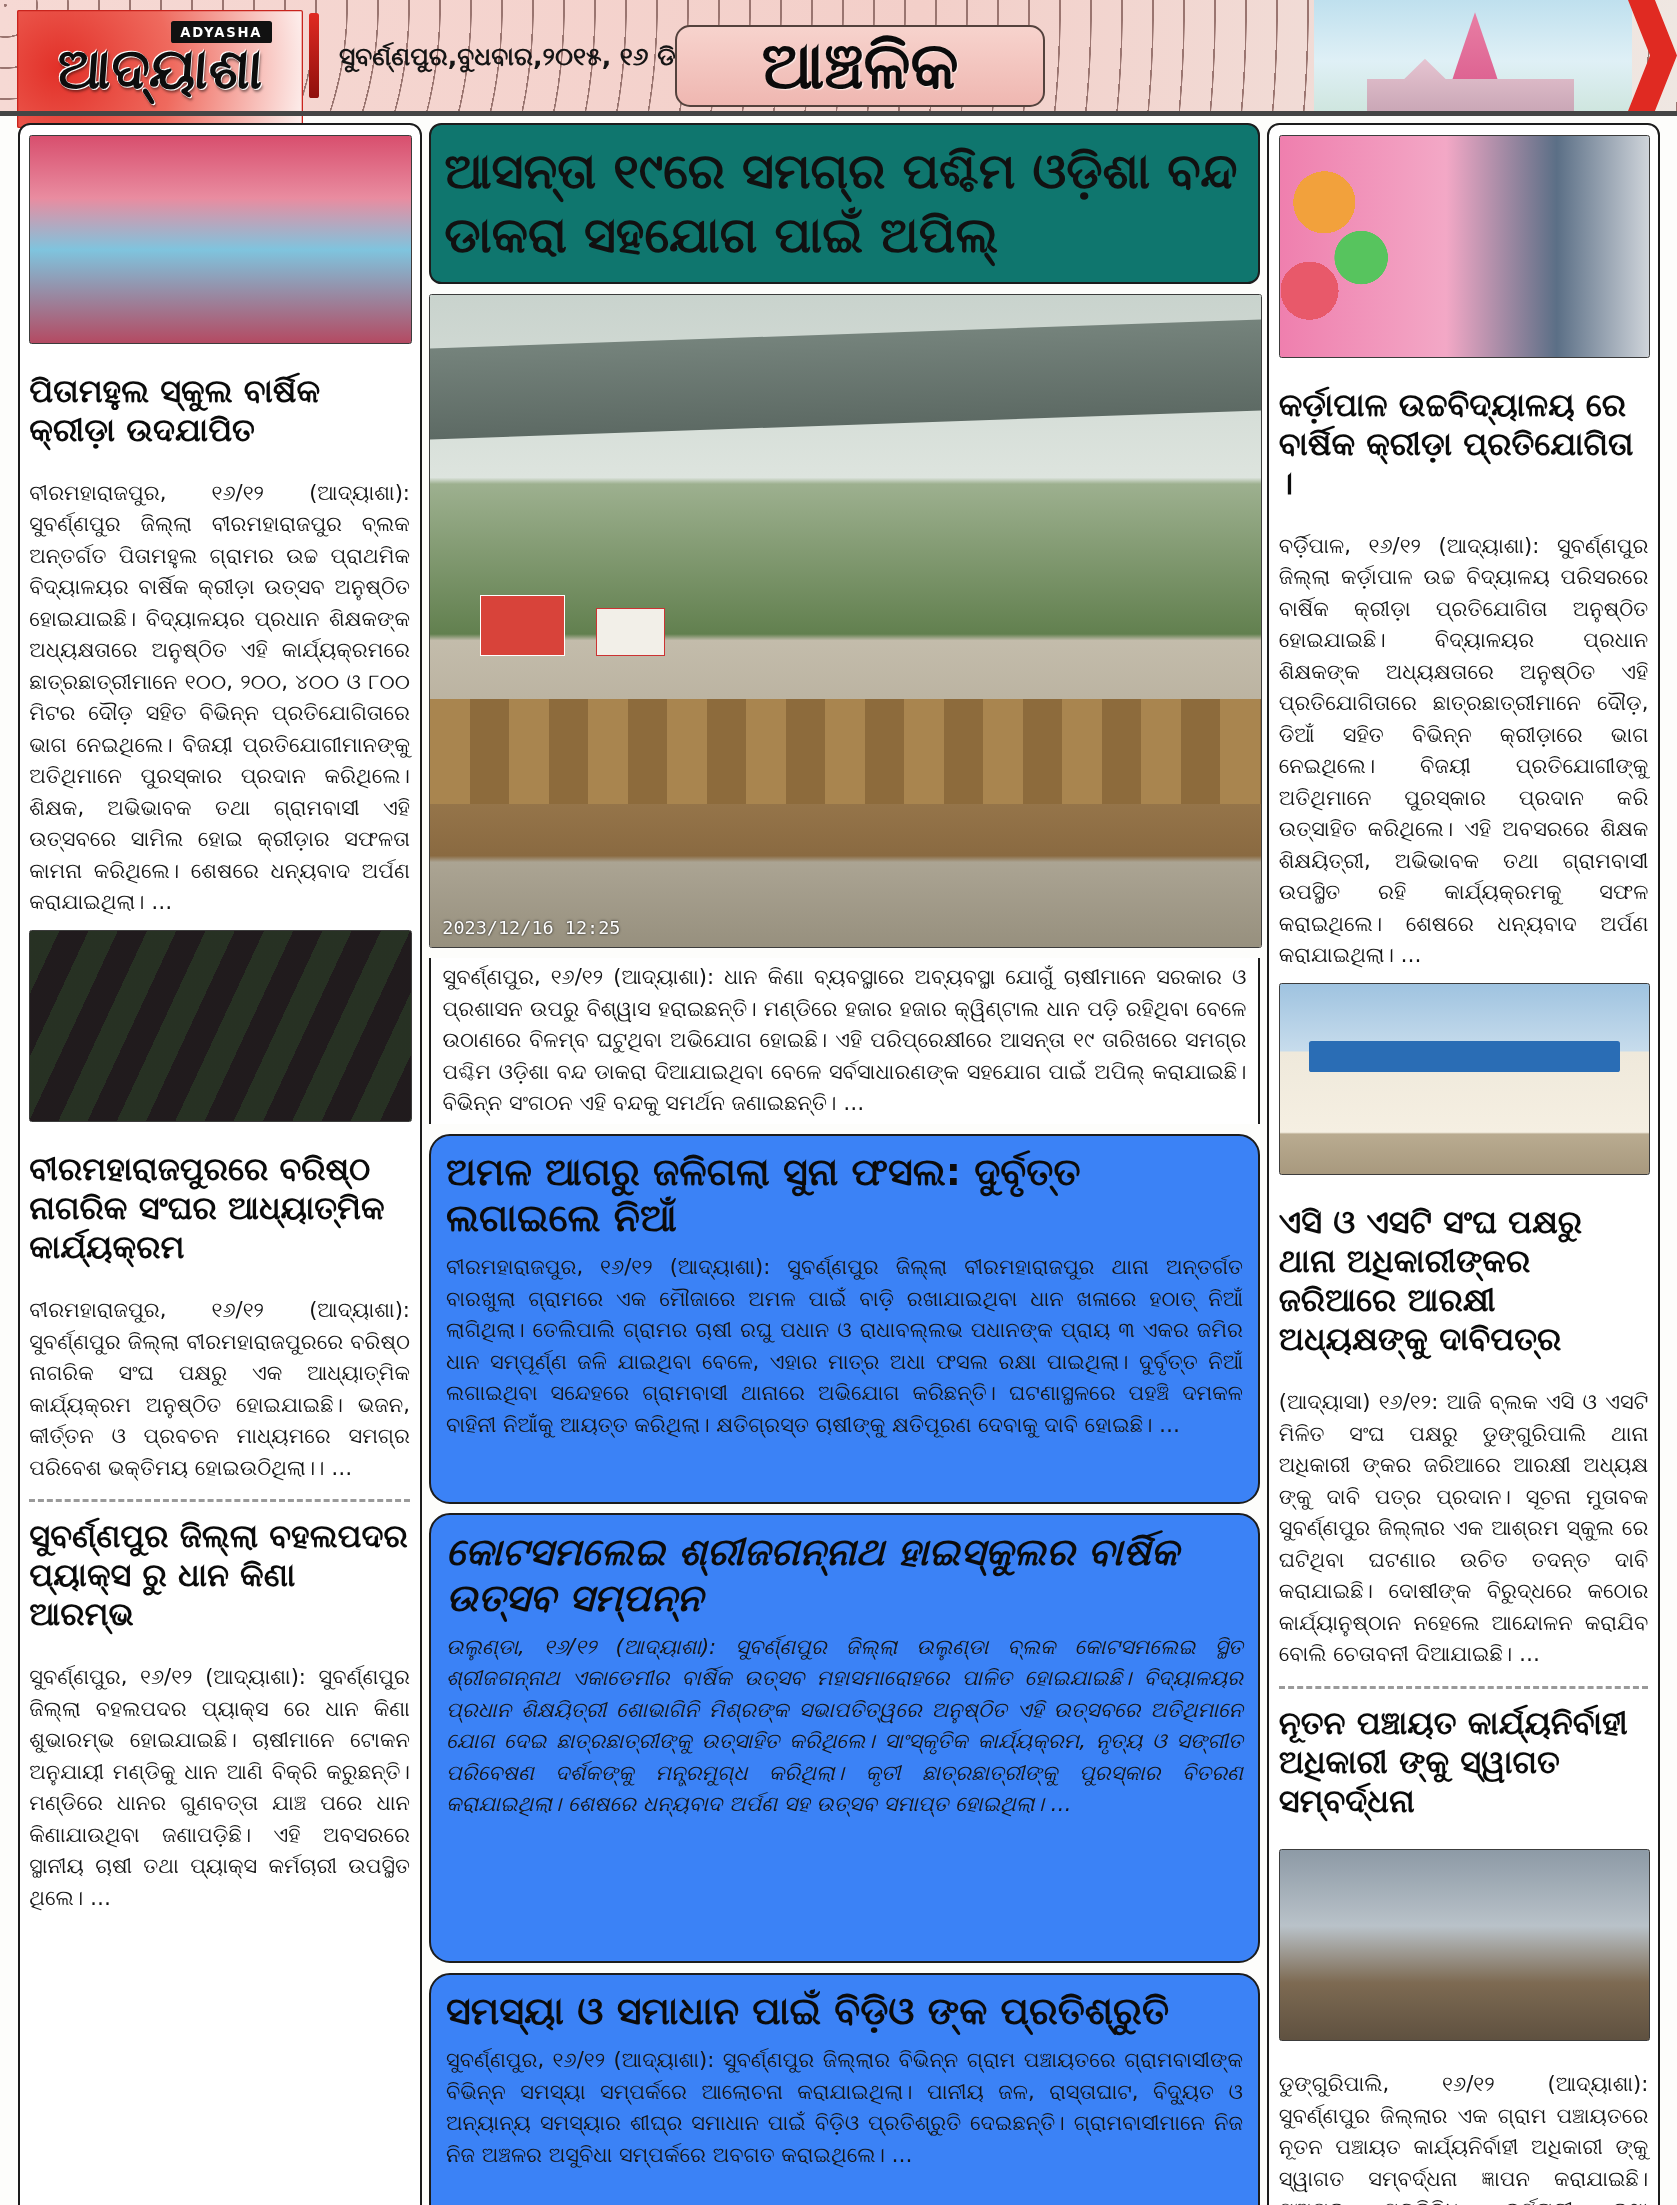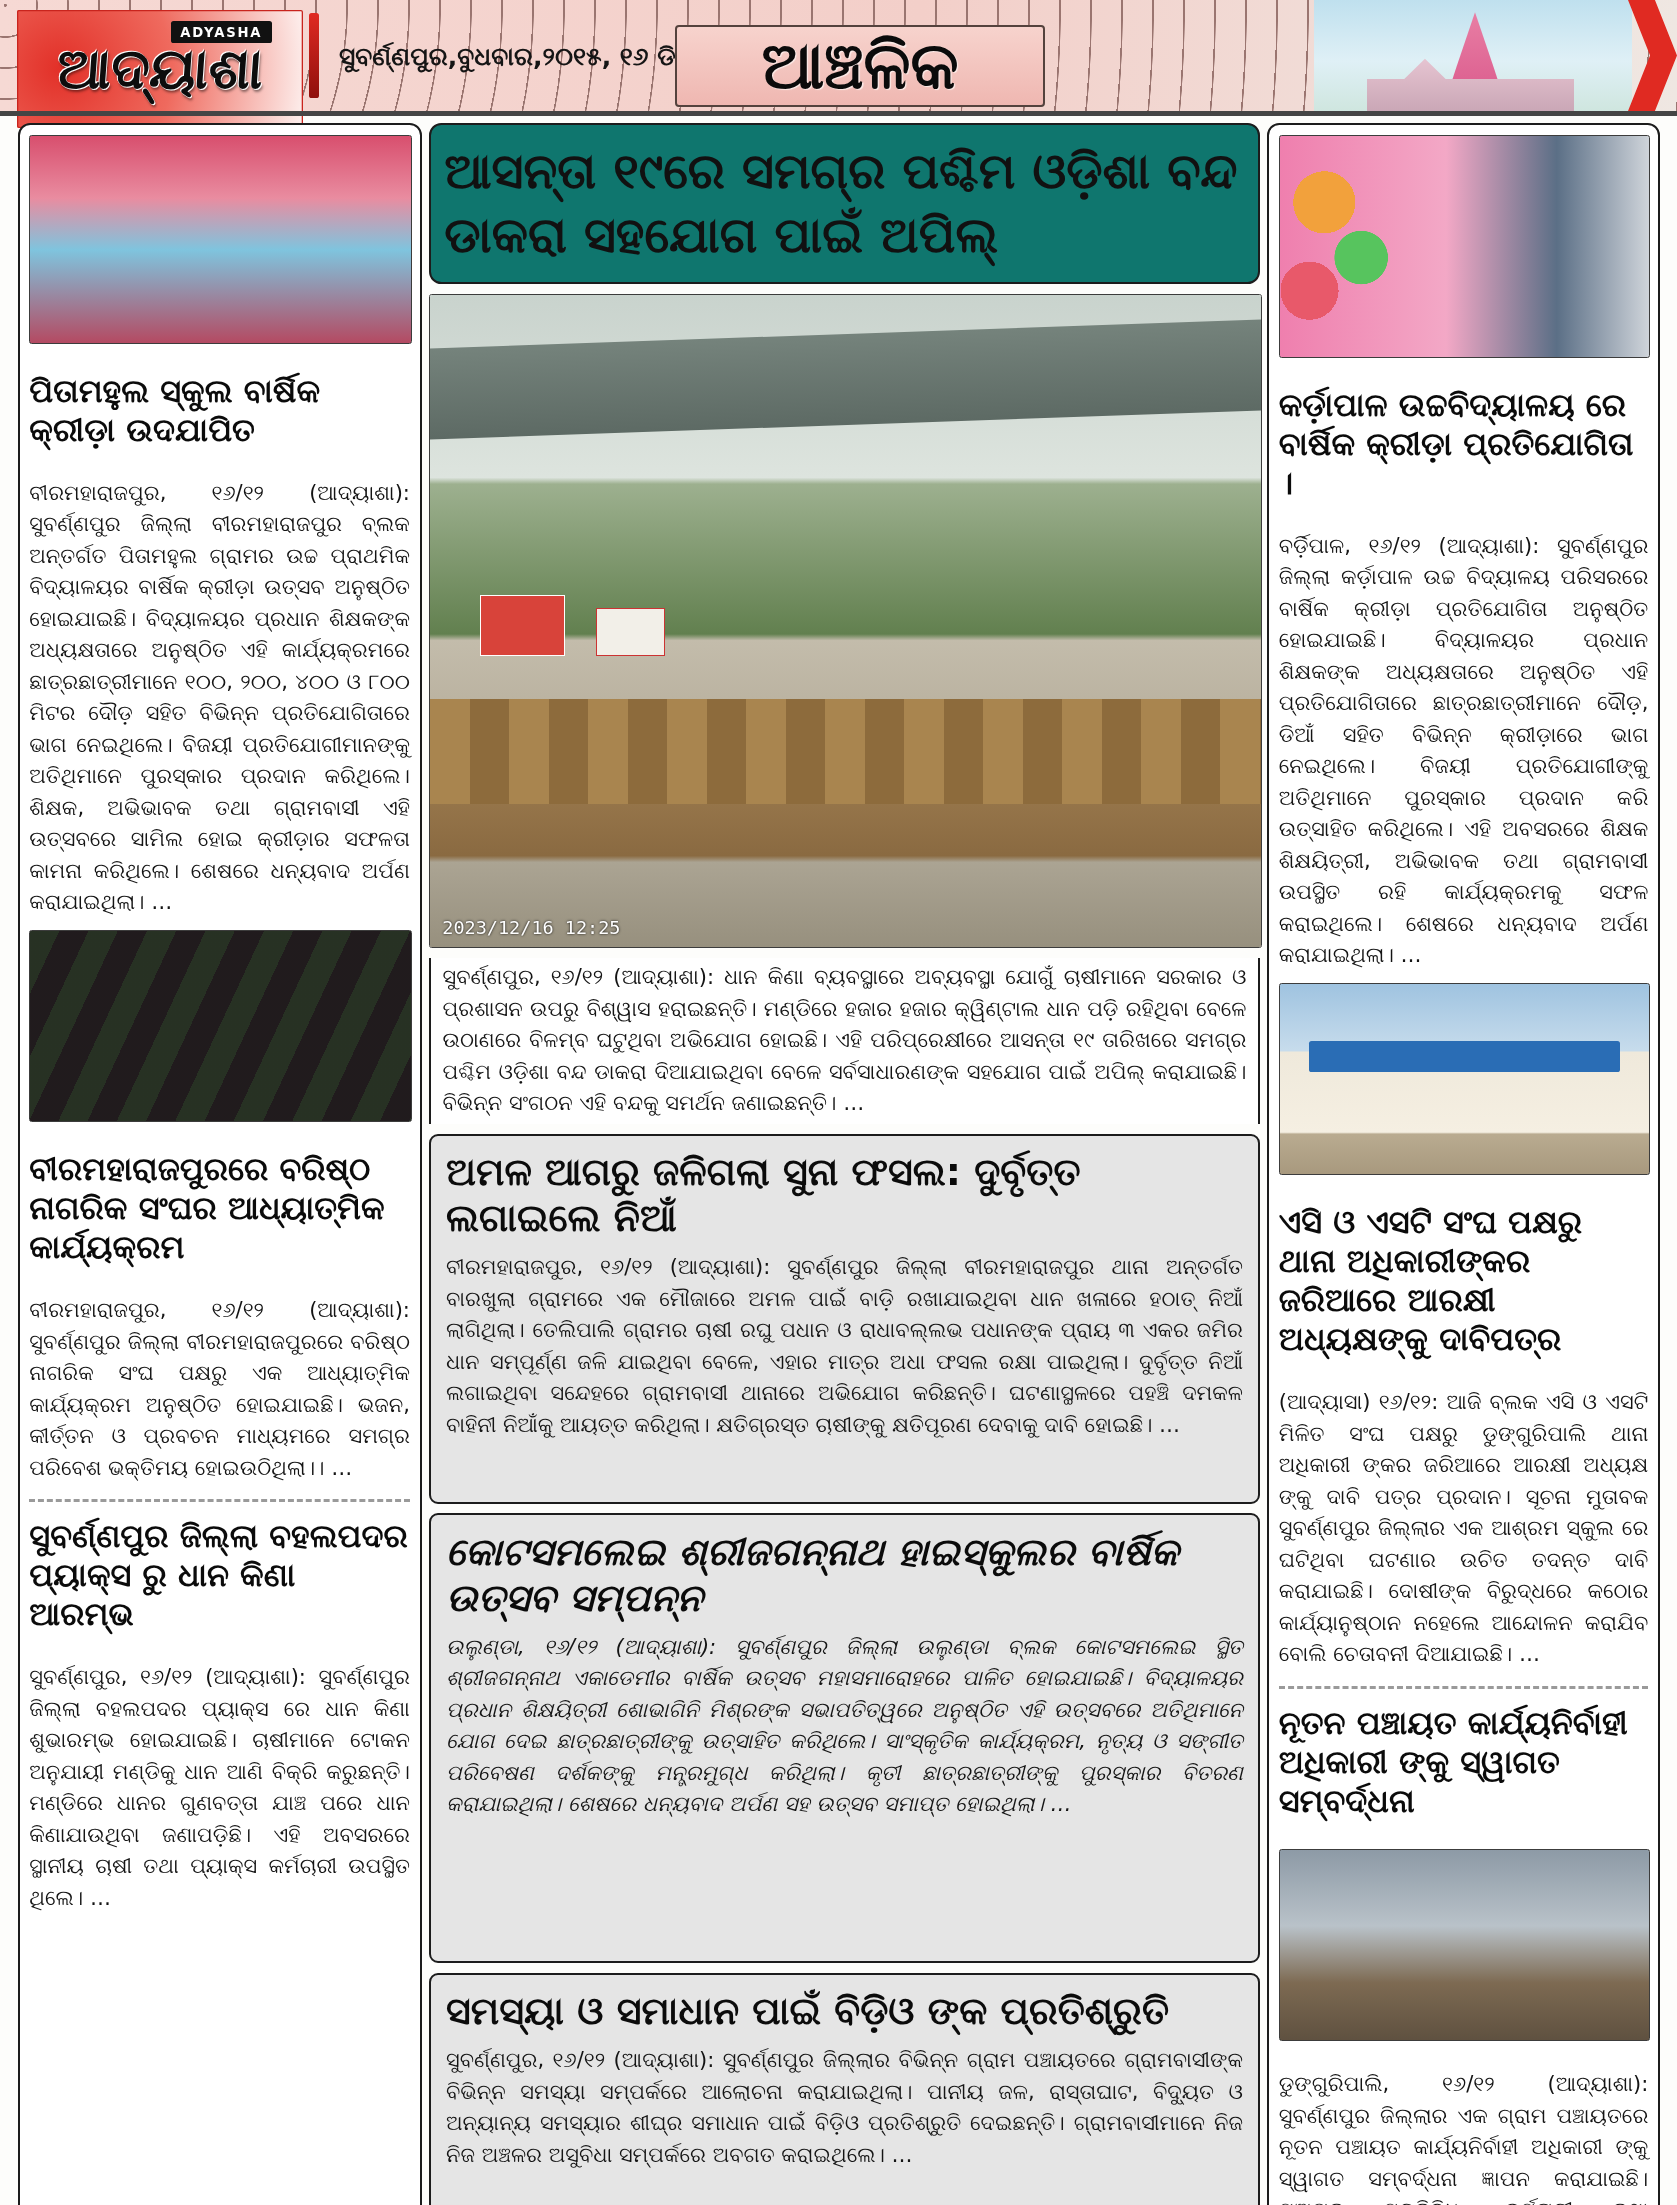--- a/index.html
+++ b/index.html
@@ -14,21 +14,21 @@
   .masthead{position:absolute;left:17px;top:9.7px;width:286px;height:118px;border-radius:2px;
         background:radial-gradient(circle at 15% 50%,#e23028 0%,#ef6a5e 45%,#fdf1ef 100%);
         box-shadow:0 0 0 1.3px #c9241d inset;display:flex;align-items:center;justify-content:center;}
   .masthead-tag{position:absolute;top:11.5px;right:31px;background:#111;color:#fff;
         font-size:13.2px;letter-spacing:1.8px;padding:3.5px 9.7px;border-radius:2.6px;font-weight:bold;}
   .masthead-txt{font-size:56px;font-weight:bold;color:#0d0d0d;
         text-shadow:0.9px 0.9px 0 #fff,-0.9px -0.9px 0 #fff,1.8px 2.6px 2.6px rgba(0,0,0,.45);transform:skewX(-4deg);}
   .red-strip{position:absolute;left:309px;top:13.2px;width:9.7px;height:85px;
         background:linear-gradient(180deg,#e02a22,#8f100c);border-radius:2.6px;}
   .dateline{position:absolute;left:339px;top:42px;font-size:25px;font-weight:bold;color:#151515;}
-  .edition-badge{position:absolute;left:675px;top:25px;width:366px;height:78px;border-radius:4px;
+  .edition-badge{position:absolute;left:675px;top:25px;width:366px;height:78px;border-radius:15px;
         border:2.2px solid #54423d;background:linear-gradient(180deg,#f7d3cd,#efb7b1);
         display:flex;align-items:center;justify-content:center;}
   .edition-badge span{font-size:65px;font-weight:bold;color:#0b0b0b;text-shadow:1.3px 1.3px 0.9px #fbeae7;}
   .temple-photo{position:absolute;left:1314px;top:0;width:318px;height:111px;
         background:linear-gradient(180deg,#bfe0ee 0%,#dff0f6 55%,#cfe6df 100%);}
   .temple-photo:before{content:"";position:absolute;left:128px;top:12.3px;width:66px;height:99px;
         background:linear-gradient(180deg,#e87ea4,#d9578a);clip-path:polygon(50% 0,78% 55%,100% 100%,0 100%,22% 55%);}
   .temple-photo:after{content:"";position:absolute;left:53px;top:53px;width:207px;height:58px;
         background:linear-gradient(180deg,#e9c7d4,#caa7b6);clip-path:polygon(0 100%,0 45%,18% 45%,28% 10%,38% 45%,100% 45%,100% 100%);}
   .red-arrow{position:absolute;right:0;top:0;width:49px;height:111px;background:#e02a22;
@@ -62,21 +62,21 @@
   .ph-main .sacks{position:absolute;left:0;top:62%;width:100%;height:16%;background:repeating-linear-gradient(90deg,#a9854f 0 40px,#8d6b3c 40px 79px);}
   .ph-main .banner1{position:absolute;left:6%;top:46%;width:10%;height:9%;background:#d8433a;border:1.3px solid #fff;}
   .ph-main .banner2{position:absolute;left:20%;top:48%;width:8%;height:7%;background:#f2efe8;border:1.3px solid #c33;}
   .timestamp{position:absolute;left:12.3px;bottom:8.8px;color:#fff;font-size:18.5px;
         text-shadow:0 0 2.6px #000;font-family:"DejaVu Sans Mono","Liberation Mono",monospace;}
 
   
   .main-head-box{border:2.2px solid #1c1c1c;border-radius:12.3px;background:#0f766e;padding:15px 13.2px;}
   .main-head-box h1{margin:0;font-size:49px;line-height:1.3;font-weight:bold;text-align:left;}
   .center-body{background:#fff;border-left:2.2px solid #1c1c1c;border-right:2.2px solid #1c1c1c;padding:4.4px 11.5px;}
-  .art-box{border:2.2px solid #1c1c1c;border-radius:9px;background:#e5e5e5;padding:13.2px 15px;box-sizing:border-box;
+  .art-box{border:2.2px solid #1c1c1c;border-radius:21px;background:#3b82f6;padding:13.2px 15px;box-sizing:border-box;
            display:flex;flex-direction:column;gap:10.6px;}
   .art-box h2{font-size:38px;}
   #art2{min-height:370px;} #art3{min-height:450px;font-style:italic;} #art4{min-height:397px;}
 </style>
 </head>
 <body>
 
 <div id="page">
 
   <header class="band">

